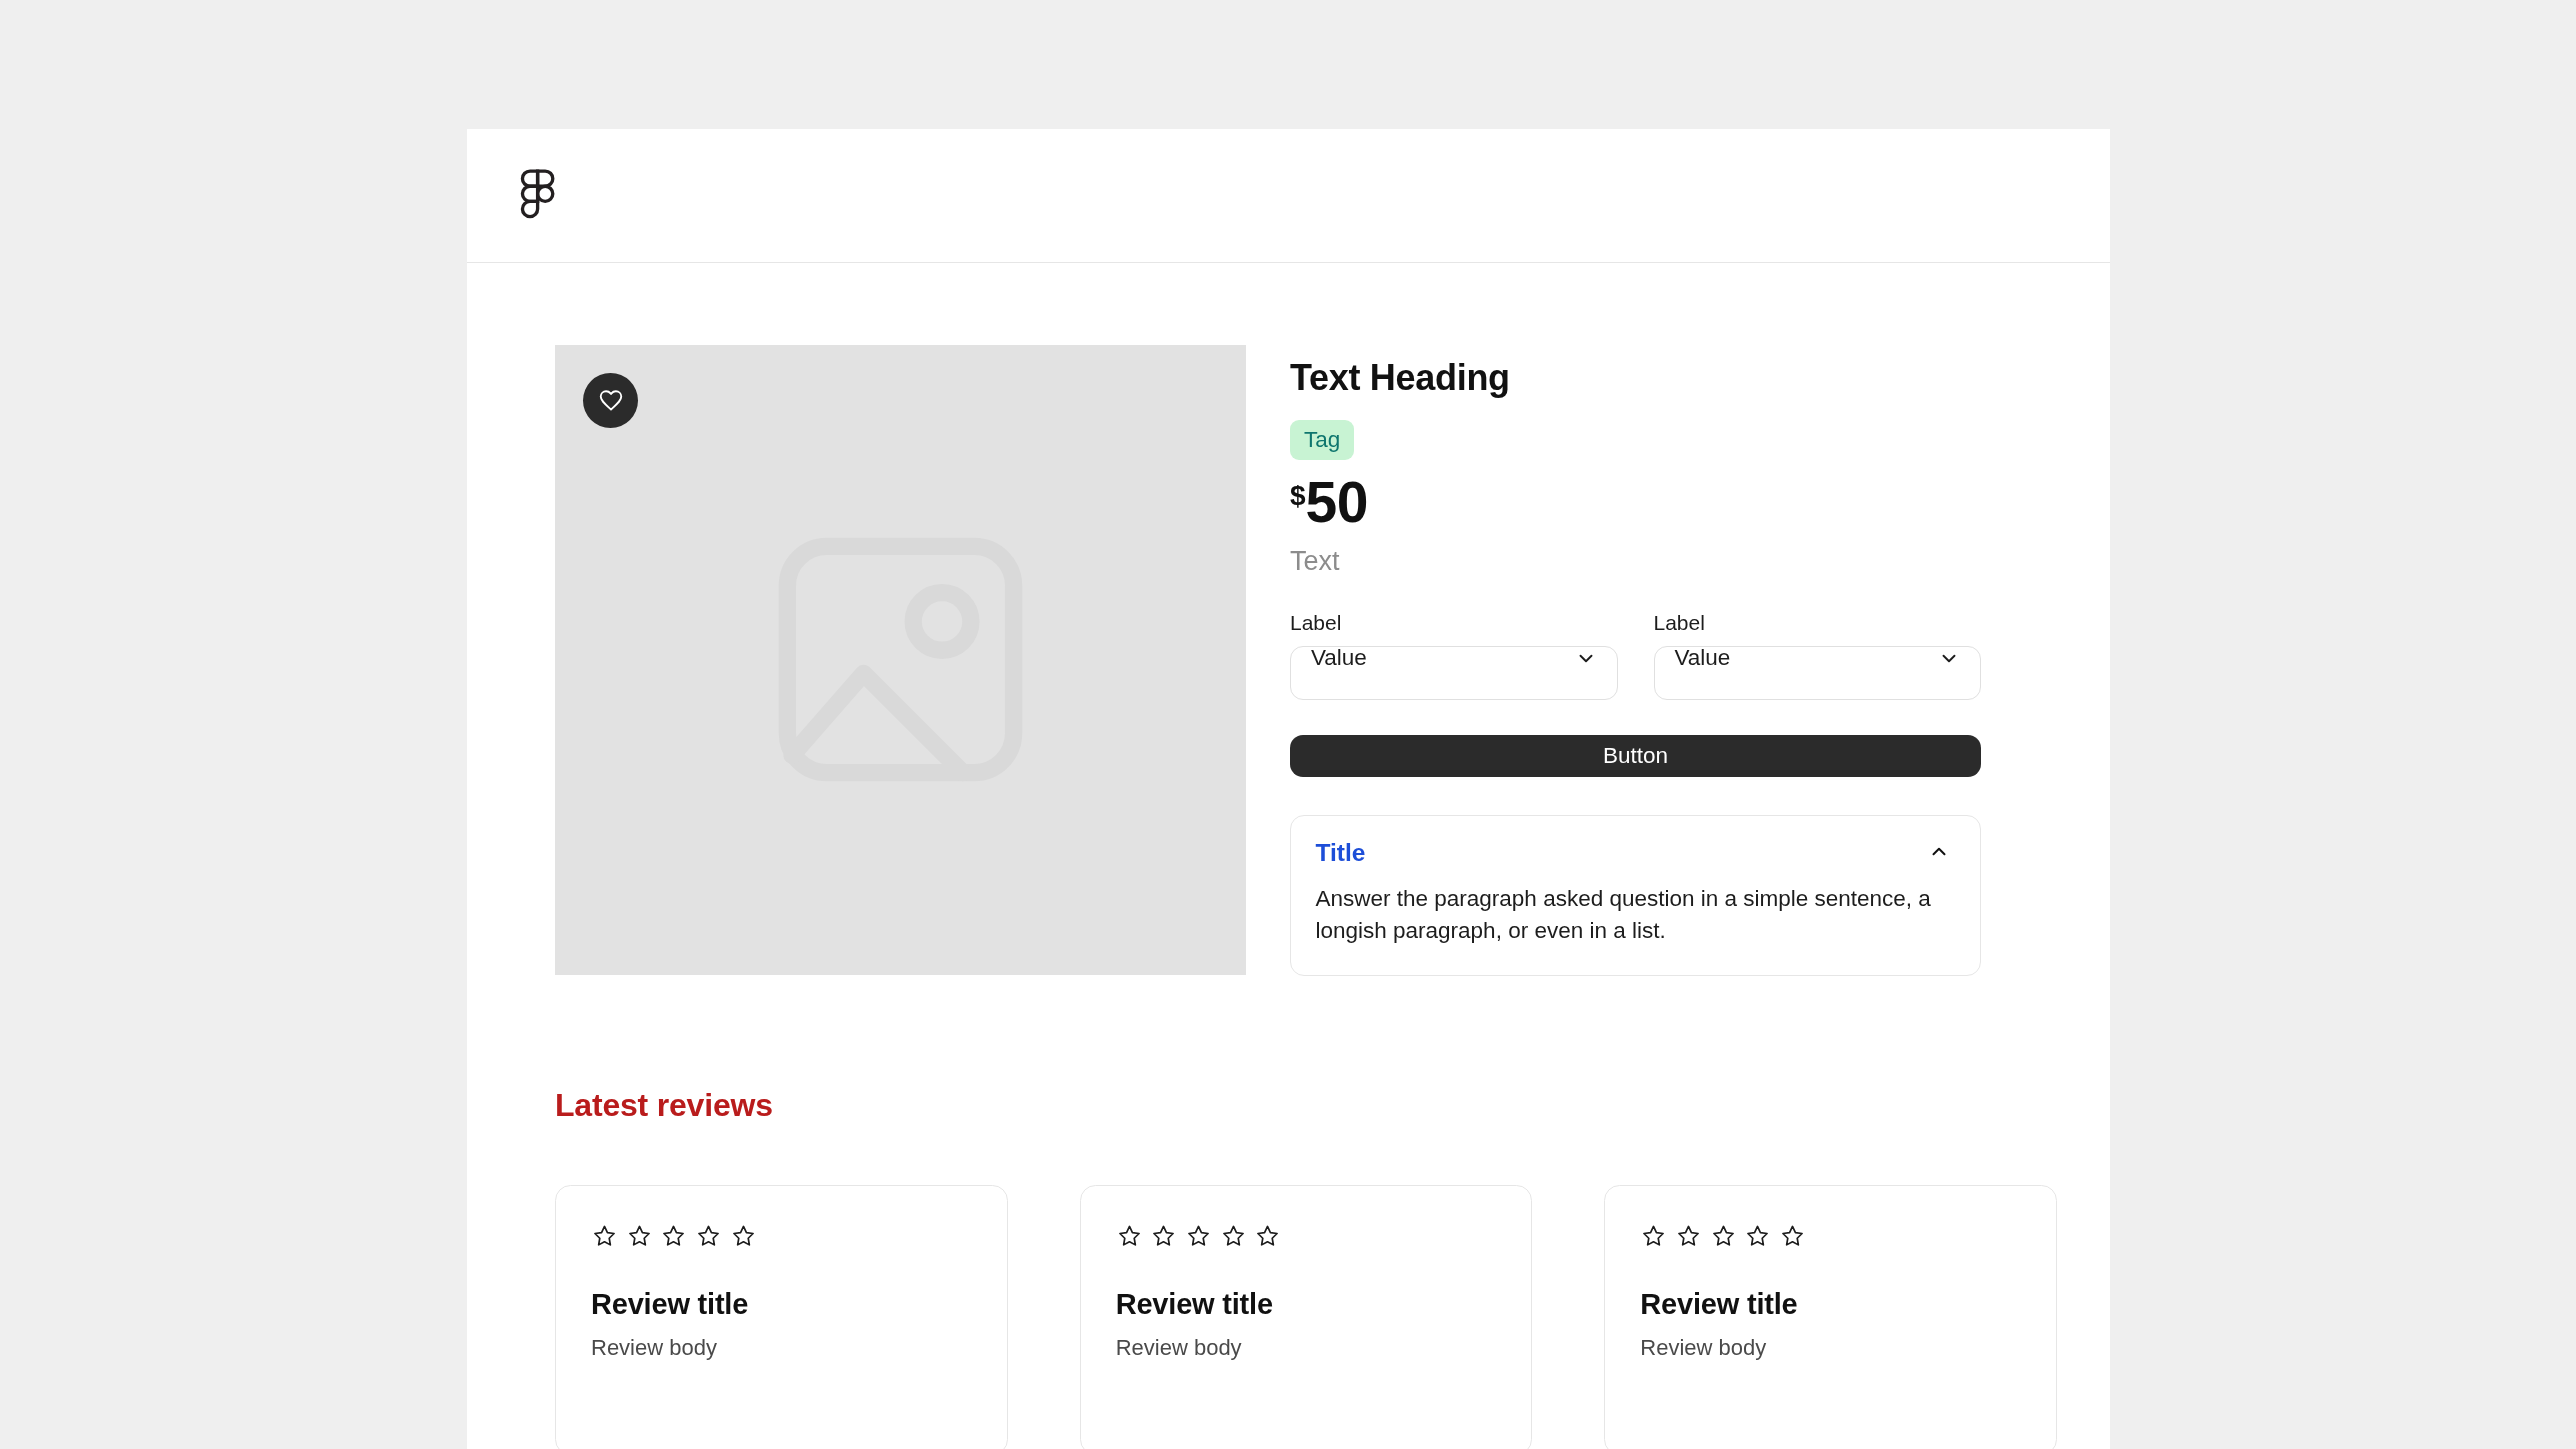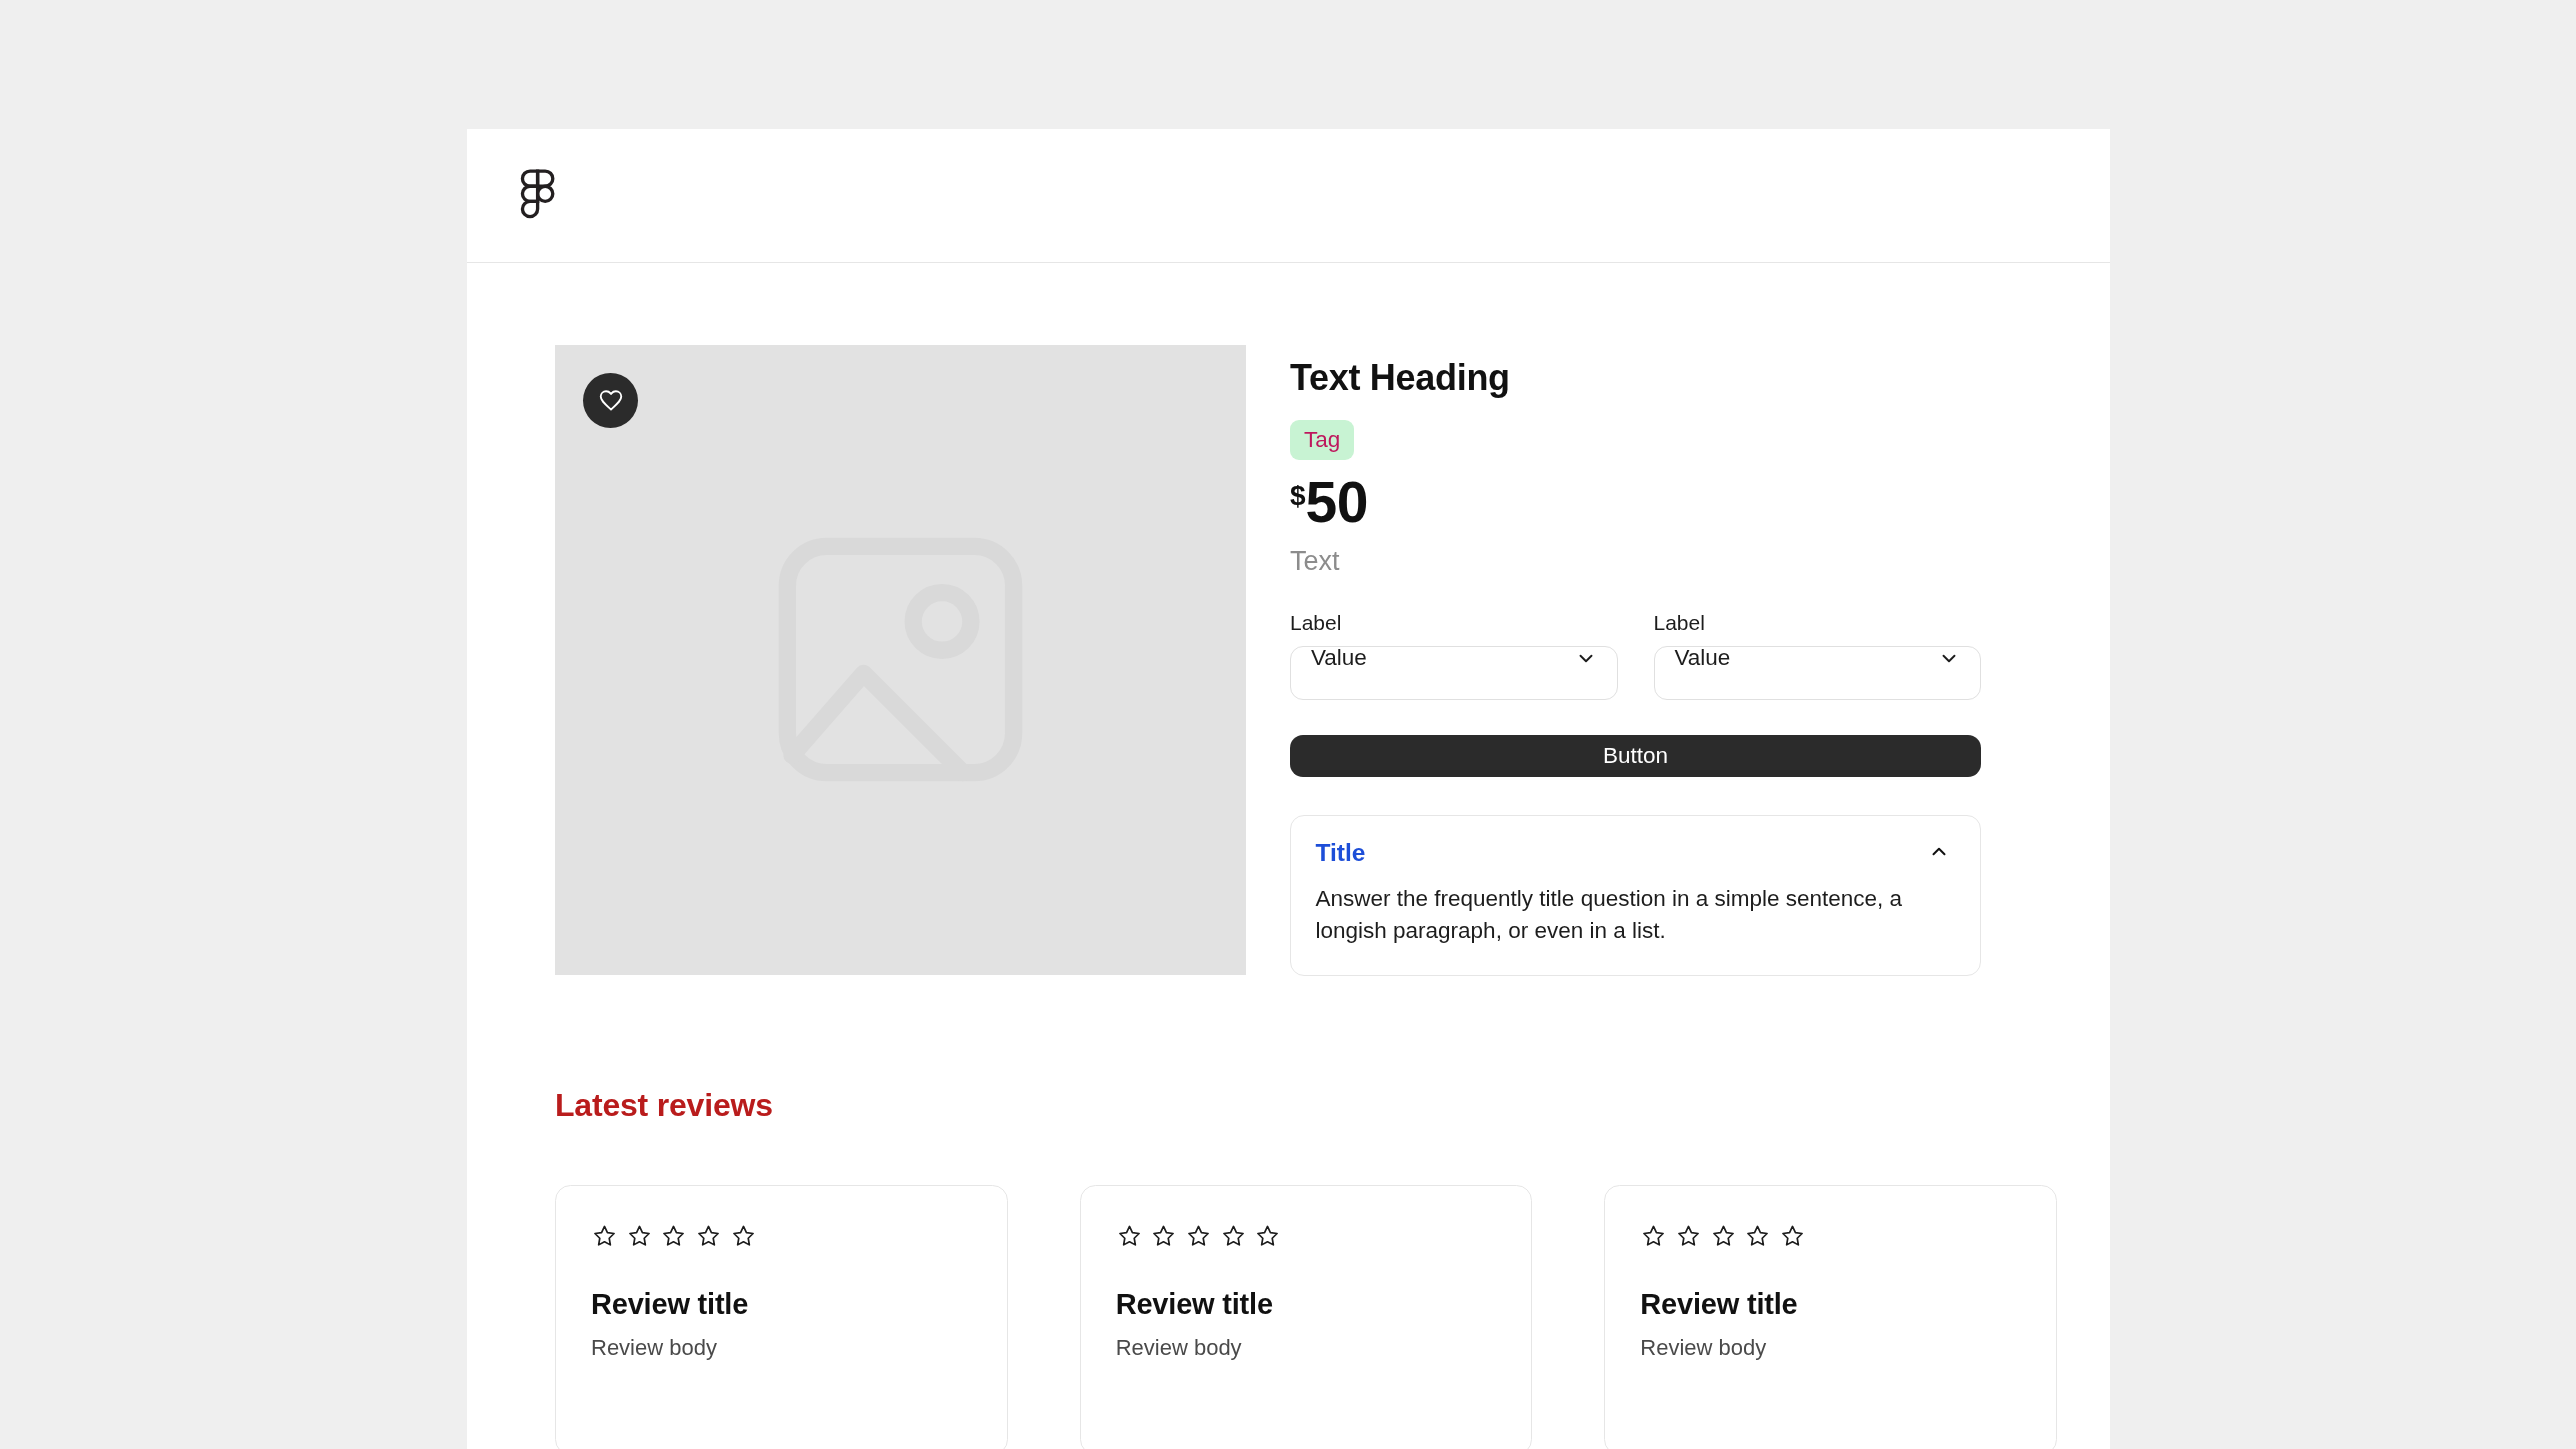--- a/index.html
+++ b/index.html
@@ -122,21 +122,21 @@
     font-size: 36px;
     font-weight: bold;
     color: #111111;
     letter-spacing: -0.3px;
     line-height: 1.1;
   }
   #product-tag {
     display: inline-block;
     margin-top: 22px;
     background: #c8f3d3;
-    color: #be185d;
+    color: #0f766e;
     font-size: 22.5px;
     line-height: 1;
     padding: 9px 14px;
     border-radius: 9px;
   }
   #price-row {
     margin-top: 14px;
     display: flex;
     align-items: flex-start;
     color: #111111;
@@ -375,21 +375,21 @@
 
       <div id="accordion">
         <div id="accordion-head">
           <span id="accordion-title">Title</span>
           <span id="accordion-chevron">
             <svg width="22" height="22" viewBox="0 0 24 24" fill="none" xmlns="http://www.w3.org/2000/svg">
               <path d="M6 14.5l6-6 6 6" stroke="#111111" stroke-width="2.2" stroke-linecap="round" stroke-linejoin="round"></path>
             </svg>
           </span>
         </div>
-        <div id="accordion-body">Answer the frequently title question in a simple sentence, a longish paragraph, or even in a list.</div>
+        <div id="accordion-body">Answer the paragraph asked question in a simple sentence, a longish paragraph, or even in a list.</div>
       </div>
 
     </div>
   </div>
 
   <div id="reviews">
     <div id="reviews-heading">Latest reviews</div>
 
     <div id="reviews-grid">
 

